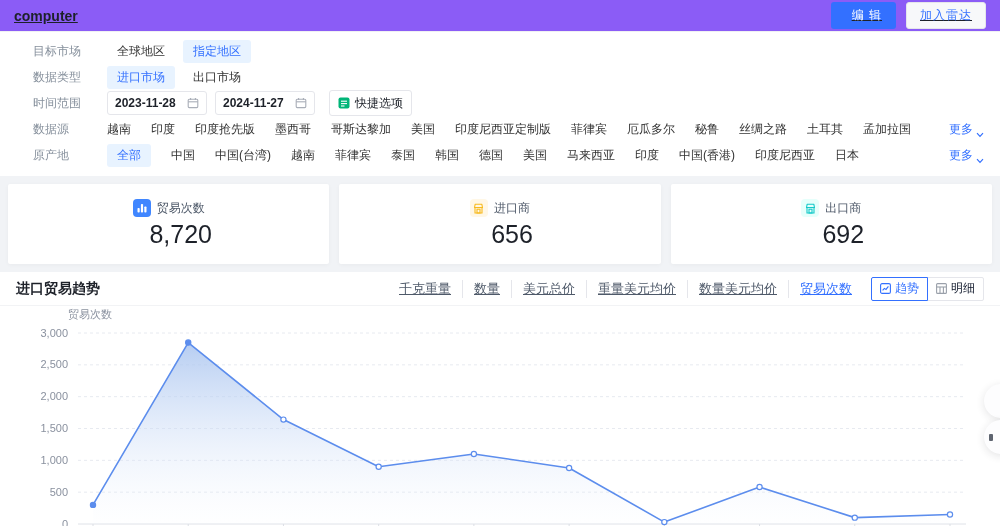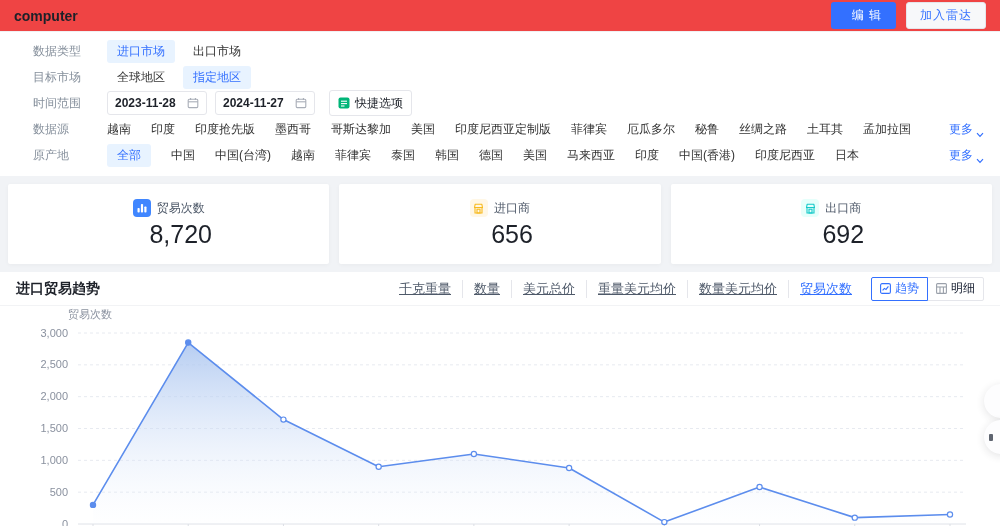--- a/index.html
+++ b/index.html
@@ -1,21 +1,21 @@
 <!DOCTYPE html>
 <html><head>
 <meta charset="utf-8">
 <style>
   * { margin:0; padding:0; box-sizing:border-box; }
   html,body { width:1000px; height:526px; overflow:hidden; background:#f1f3f6;
     font-family:"Liberation Sans","DejaVu Sans",sans-serif; color:#1d2129; position:relative; }
 
   
-  .topbar { background:#ef4444; height:32px; display:flex; align-items:center;
-    padding:0 14px; border-bottom:1px solid #f0f1f3; }
+  .topbar { background:#8b5cf6; height:32px; display:flex; align-items:center;
+    padding:0 14px; border-bottom:1px solid #f0f1f3;text-decoration:underline; }
   .topbar .title { font-size:14px; font-weight:bold; }
   .topbar .actions { margin-left:auto; display:flex; gap:10px; }
   .btn { font-size:12px; border-radius:3px; padding:4px 13px; cursor:pointer; border:1px solid transparent; letter-spacing:1px;}
   .btn.primary { background:#3370ff; color:#fff;padding-left:20px; }
   .btn.ghost { background:#f7f8fa; border-color:#e5e6eb; color:#3370ff; }
 
   
   .filters { background:#fff; padding:6px 16px 8px; }
   .frow { display:flex; align-items:center; height:26px; font-size:12px; }
   .flabel { width:58px; margin-left:17px; margin-right:16px; color:#86909c; flex-shrink:0; }
@@ -69,34 +69,34 @@
   <span class="title">computer</span>
   <div class="actions">
     <button class="btn primary">编 辑</button>
     <button class="btn ghost">加入雷达</button>
   </div>
 </div>
 
 <div class="filters">
 
   <div class="frow">
+    <span class="flabel">目标市场</span>
+    <div class="fopts chips">
+
+    <span class="chip">全球地区</span>
+        <span class="chip on">指定地区</span>
+      </div>
+  </div>
+
+  <div class="frow">
     <span class="flabel">数据类型</span>
     <div class="fopts chips">
 
     <span class="chip on">进口市场</span>
         <span class="chip">出口市场</span>
-      </div>
-  </div>
-
-  <div class="frow">
-    <span class="flabel">目标市场</span>
-    <div class="fopts chips">
-
-    <span class="chip">全球地区</span>
-        <span class="chip on">指定地区</span>
       </div>
   </div>
 
   <div class="frow">
     <span class="flabel">时间范围</span>
     <div class="date-box">
       <span>2023-11-28</span>
       <svg width="12" height="12" viewBox="0 0 12 12">
         <rect x="1.2" y="2.2" width="9.6" height="8.4" rx="1" fill="none" stroke="#a9aeb8" stroke-width="1.1"></rect>
         <line x1="1.2" y1="4.8" x2="10.8" y2="4.8" stroke="#a9aeb8" stroke-width="1.1"></line>

